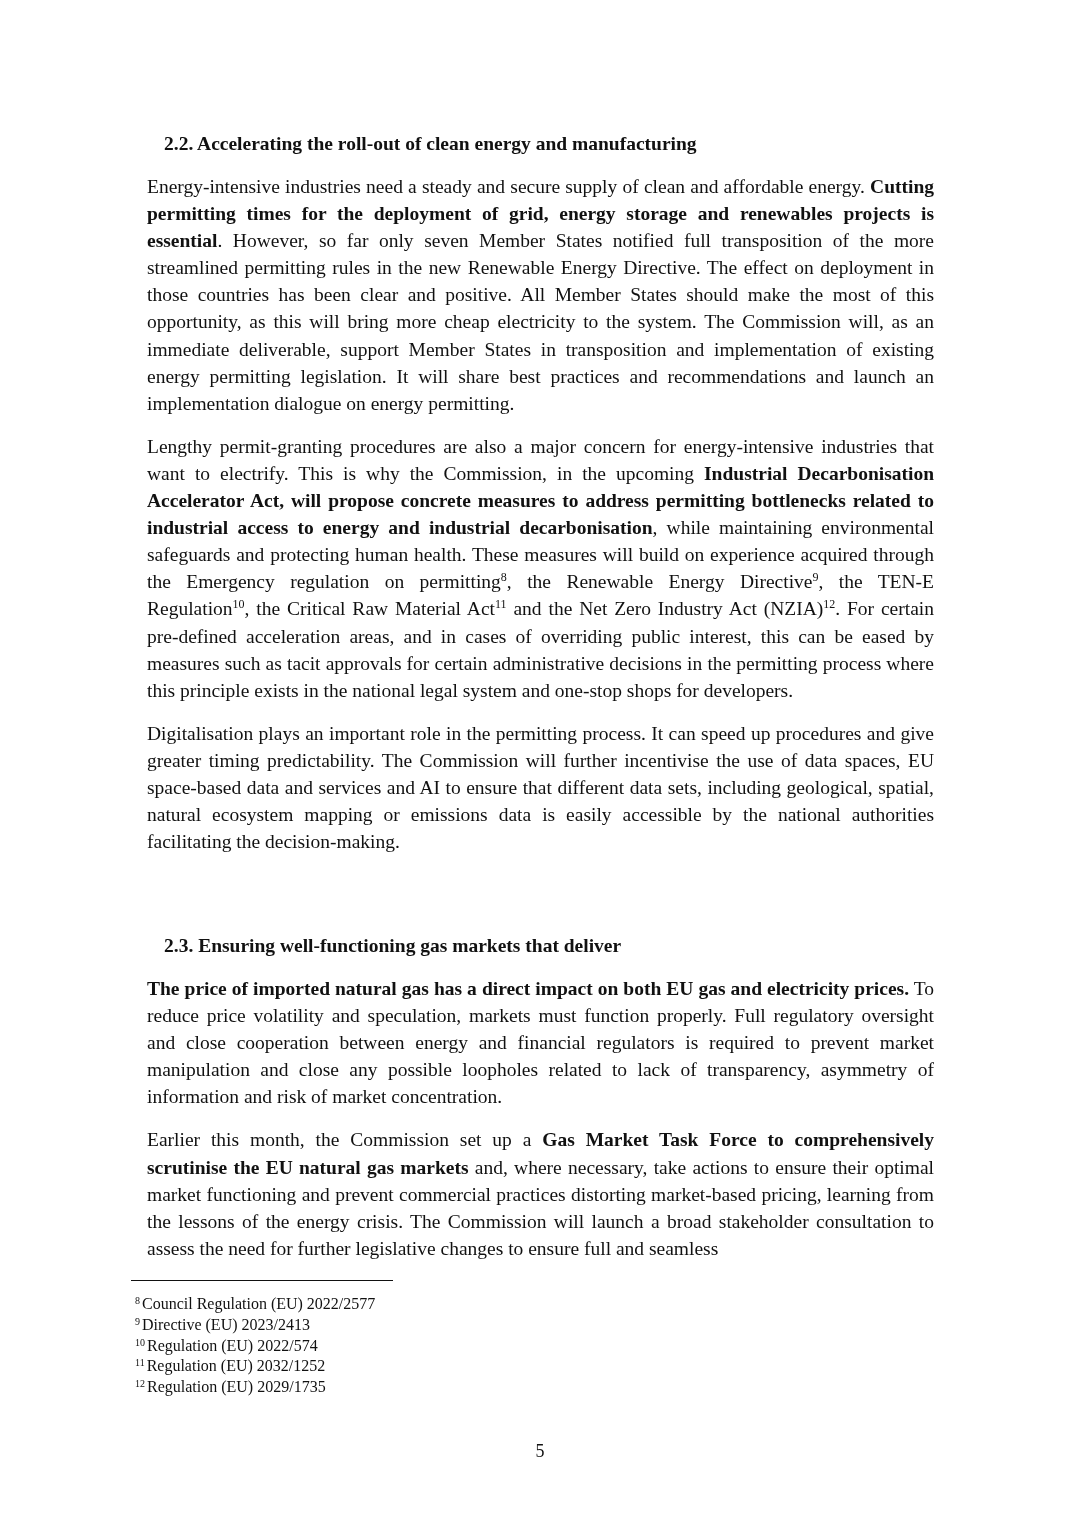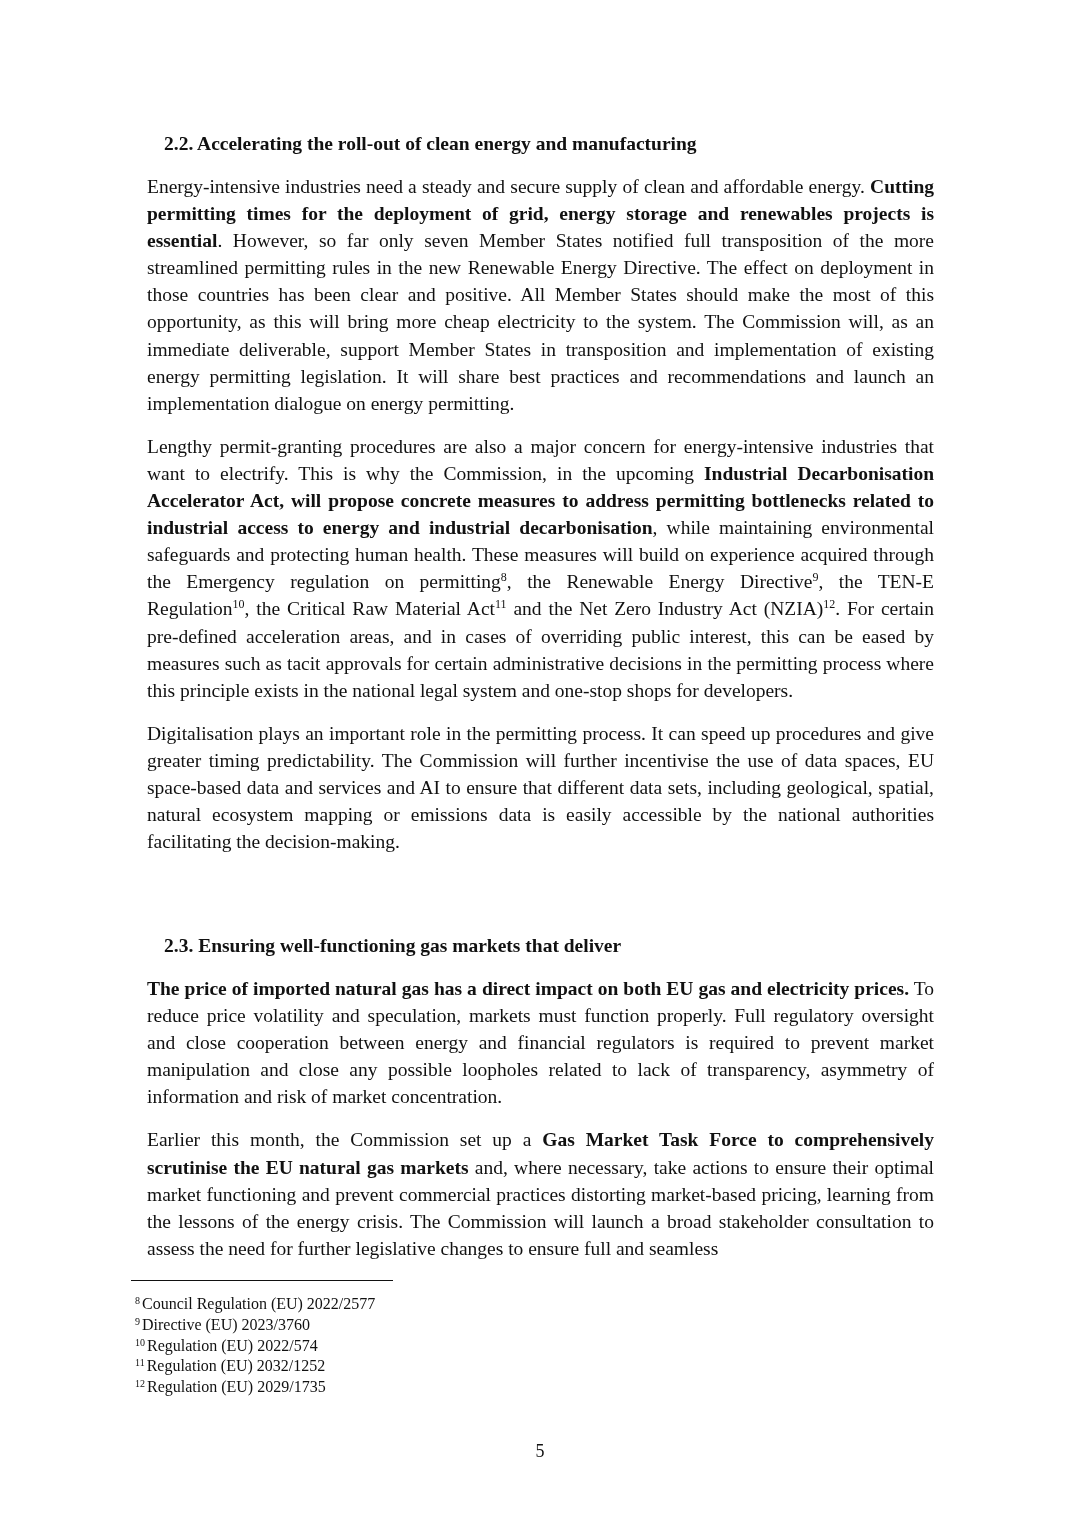--- a/index.html
+++ b/index.html
@@ -45,20 +45,20 @@
 
     <p style="margin-top:16px;"><b>The price of imported natural gas has a direct impact on both EU gas and electricity prices.</b><span> To reduce price volatility and speculation, markets must function properly. Full regulatory oversight and close cooperation between energy and financial regulators is required to prevent market manipulation and close any possible loopholes related to lack of transparency, asymmetry of information and risk of market concentration.</span></p>
 
     <p style="margin-top:13px;"><span>Earlier this month, the Commission set up a </span><b>Gas Market Task Force to comprehensively scrutinise the EU natural gas markets</b><span> and, where necessary, take actions to ensure their optimal market functioning and prevent commercial practices distorting market-based pricing, learning from the lessons of the energy crisis. The Commission will launch a broad stakeholder consultation to assess the need for further legislative changes to ensure full and seamless</span></p>
   </div>
 
   <div class="fn-rule"></div>
 
   <div class="footnotes">
     <div><sup>8</sup><span>Council Regulation (EU) 2022/2577</span></div>
-    <div><sup>9</sup><span>Directive (EU) 2023/3760</span></div>
+    <div><sup>9</sup><span>Directive (EU) 2023/2413</span></div>
     <div><sup>10</sup><span>Regulation (EU) 2022/574</span></div>
     <div><sup>11</sup><span>Regulation (EU) 2032/1252</span></div>
     <div><sup>12</sup><span>Regulation (EU) 2029/1735</span></div>
   </div>
 
   <div class="page-num">5</div>
 </div>
 
 </body></html>

